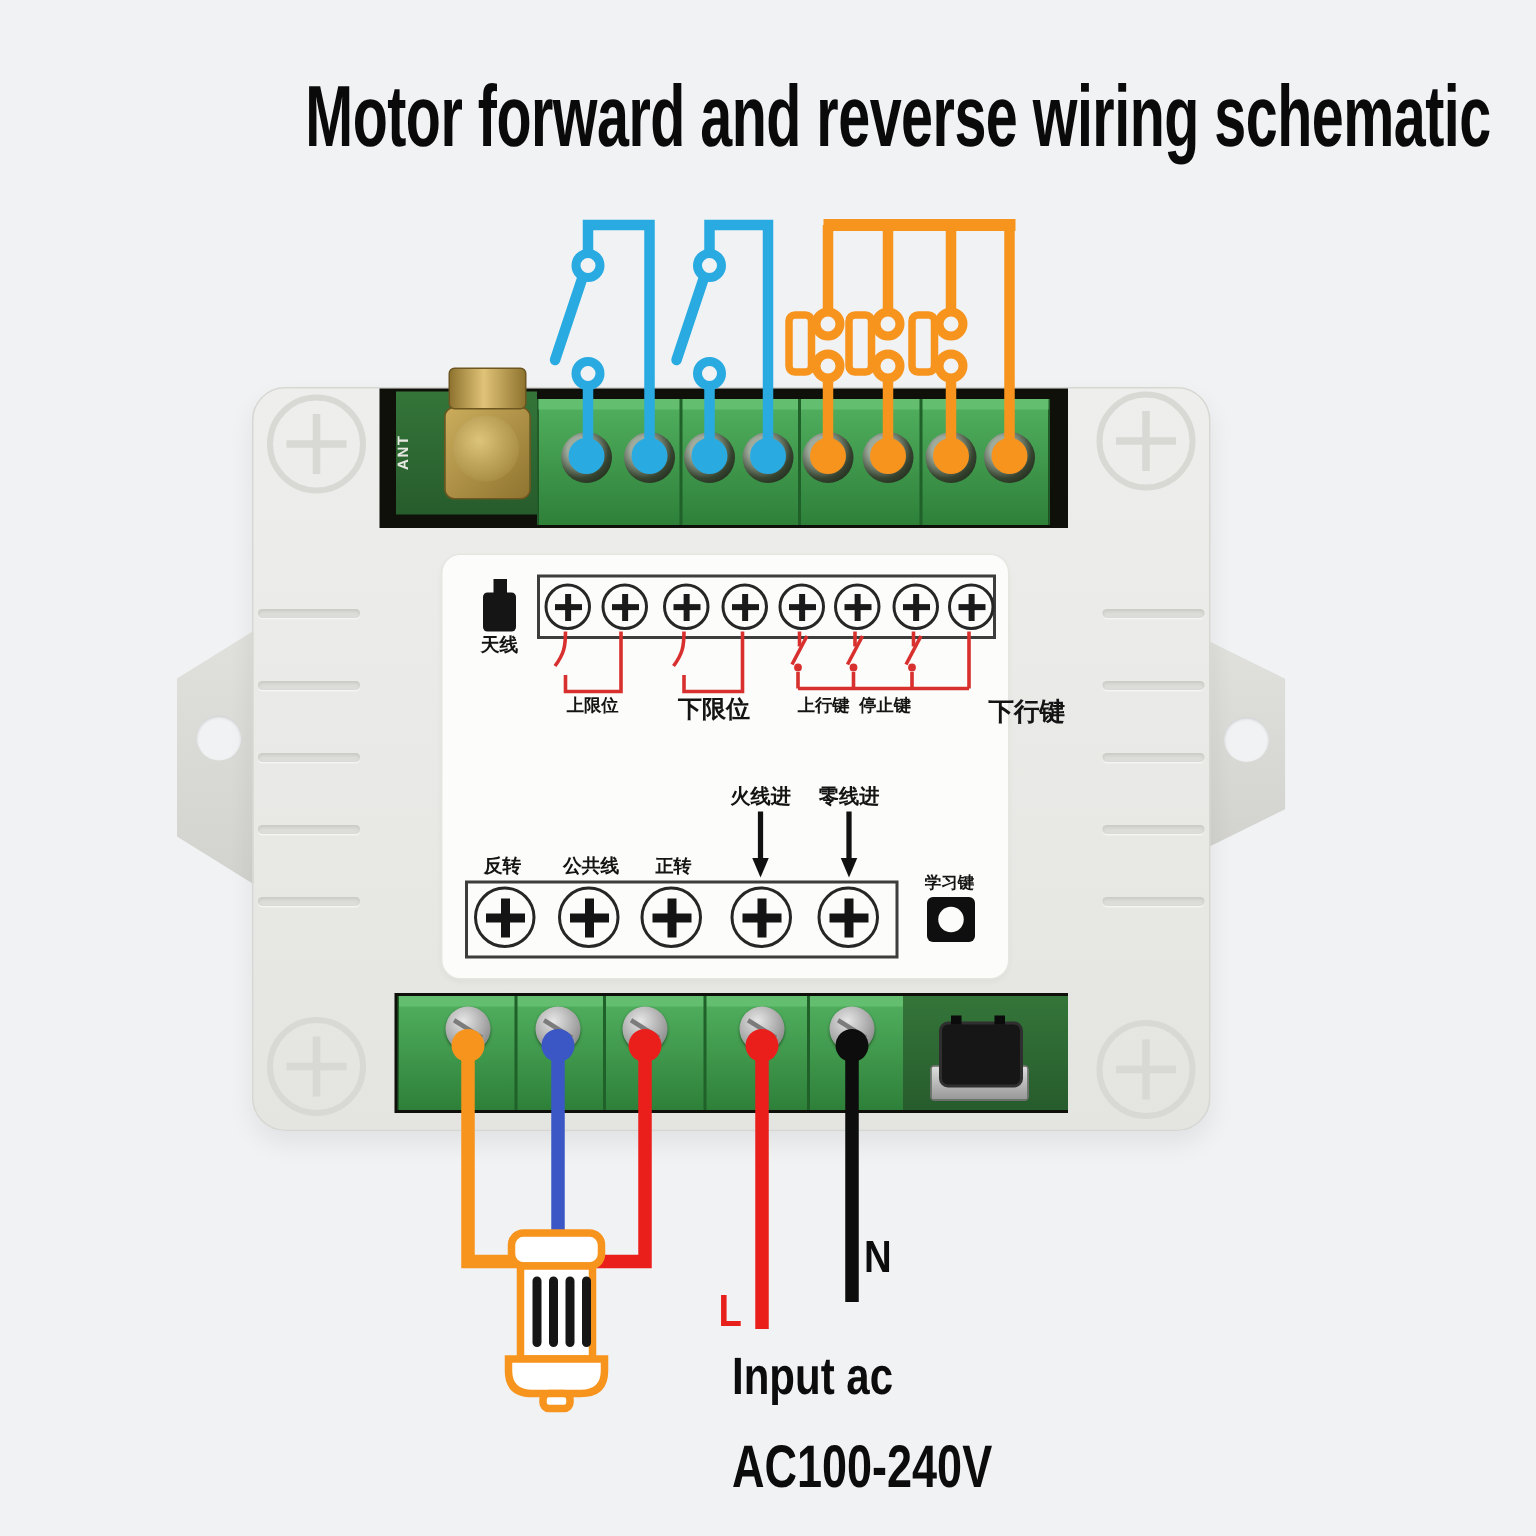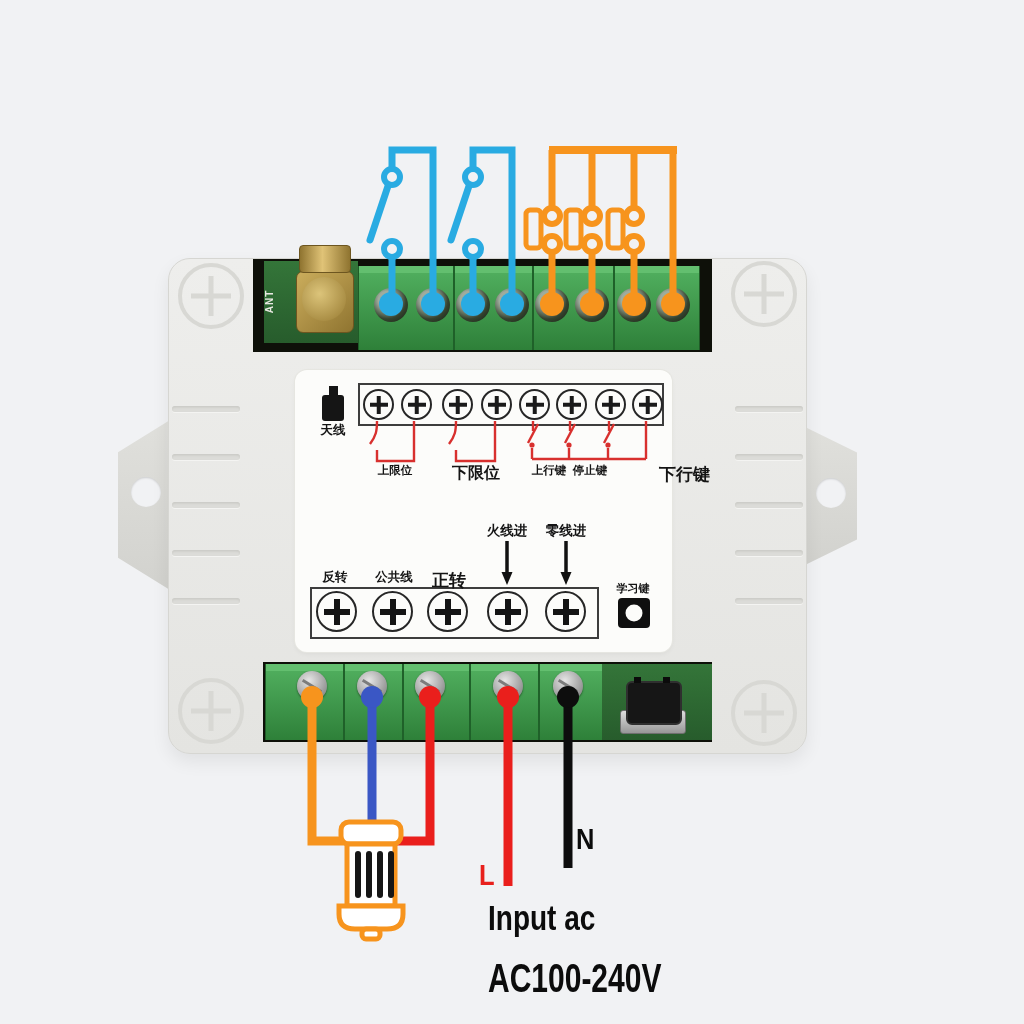--- a/index.html
+++ b/index.html
@@ -65,20 +65,23 @@
   .btn-pin{position:absolute;width:7px;height:6px;background:#0b0b0b;}
   .wires{position:absolute;left:0;top:0;z-index:5;pointer-events:none;}
   .bigtxt{position:absolute;z-index:6;font-weight:800;color:#0c0c0c;white-space:nowrap;
           transform-origin:left top;}
 </style>
 </head>
 <body>
 
 <div class="stage">
 
+  <div class="title-wrap">
+    <span class="title">Motor forward and reverse wiring schematic</span>
+  </div>
 
   <div class="ear left" style="left:118px;top:420px;width:52px;height:170px;"></div>
   <div class="hole" style="left:131px;top:477px;width:30px;height:30px;"></div>
   <div class="ear right" style="left:803px;top:426px;width:54px;height:140px;"></div>
   <div class="hole" style="left:816px;top:478px;width:30px;height:30px;"></div>
 
   <div class="case">
 
     <div class="rib" style="left:3px;top:147px;"></div>
     <div class="rib" style="left:3px;top:195px;"></div>
@@ -145,21 +148,21 @@
     <div class="zh" style="left:245px;top:152px;width:52px;font-size:13.5px;">零线进</div>
 
     <div class="lrect" style="left:15px;top:217px;width:285px;height:48px;"></div>
     <span class="bcirc" style="left:21px;top:221px;"></span>
     <span class="bcirc" style="left:77px;top:221px;"></span>
     <span class="bcirc" style="left:132px;top:221px;"></span>
     <span class="bcirc" style="left:192px;top:221px;"></span>
     <span class="bcirc" style="left:250px;top:221px;"></span>
     <div class="zh" style="left:16px;top:199px;width:48px;font-size:12.5px;">反转</div>
     <div class="zh" style="left:74px;top:199px;width:50px;font-size:12.5px;">公共线</div>
-    <div class="zh" style="left:130px;top:199px;width:48px;font-size:17px;">正转</div>
+    <div class="zh" style="left:130px;top:199px;width:48px;font-size:12px;">正转</div>
 
     <div class="zh" style="left:313px;top:211px;width:50px;font-size:11px;">学习键</div>
     <div class="learnbox" style="left:323px;top:228px;width:32px;height:30px;"></div>
   </div>
 
   <div class="opening" style="left:263px;top:662px;width:449px;height:80px;"></div>
   <div class="tblock" style="left:265px;top:664px;width:337px;height:76px;">
     <div class="tstrip"></div>
     <div class="tdiv" style="left:77px;height:76px;"></div>
     <div class="tdiv" style="left:136px;height:76px;"></div>

